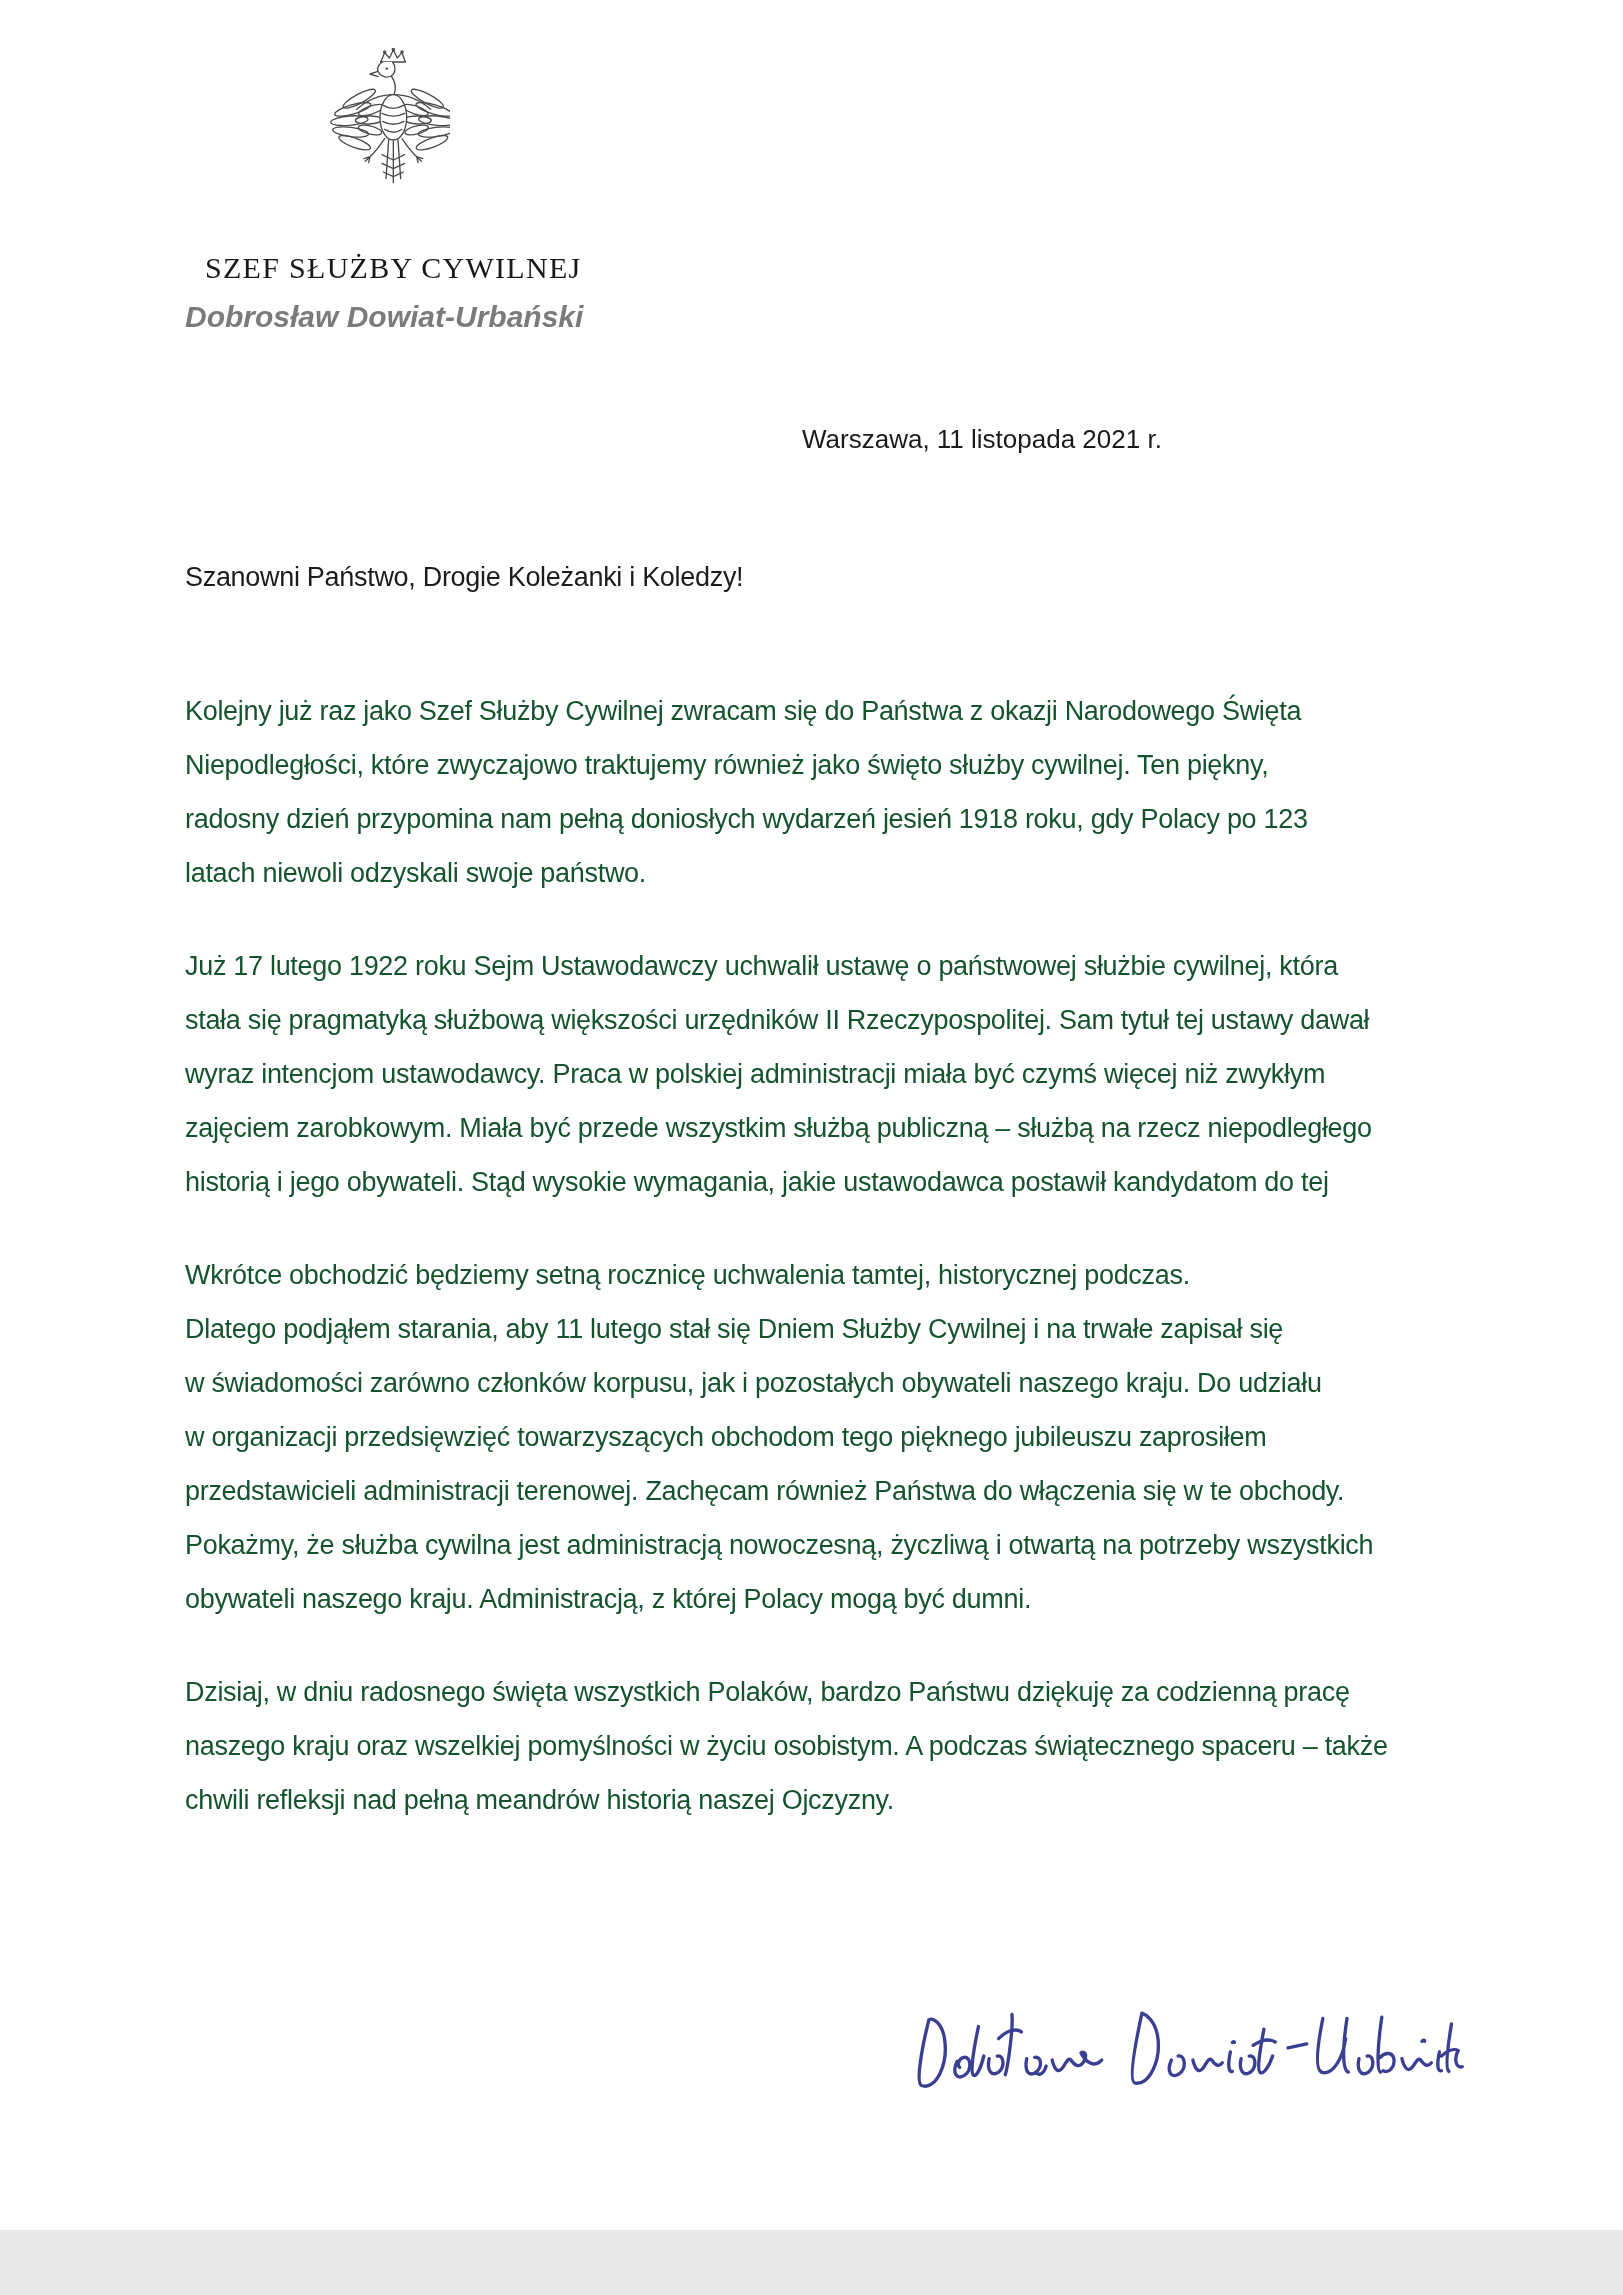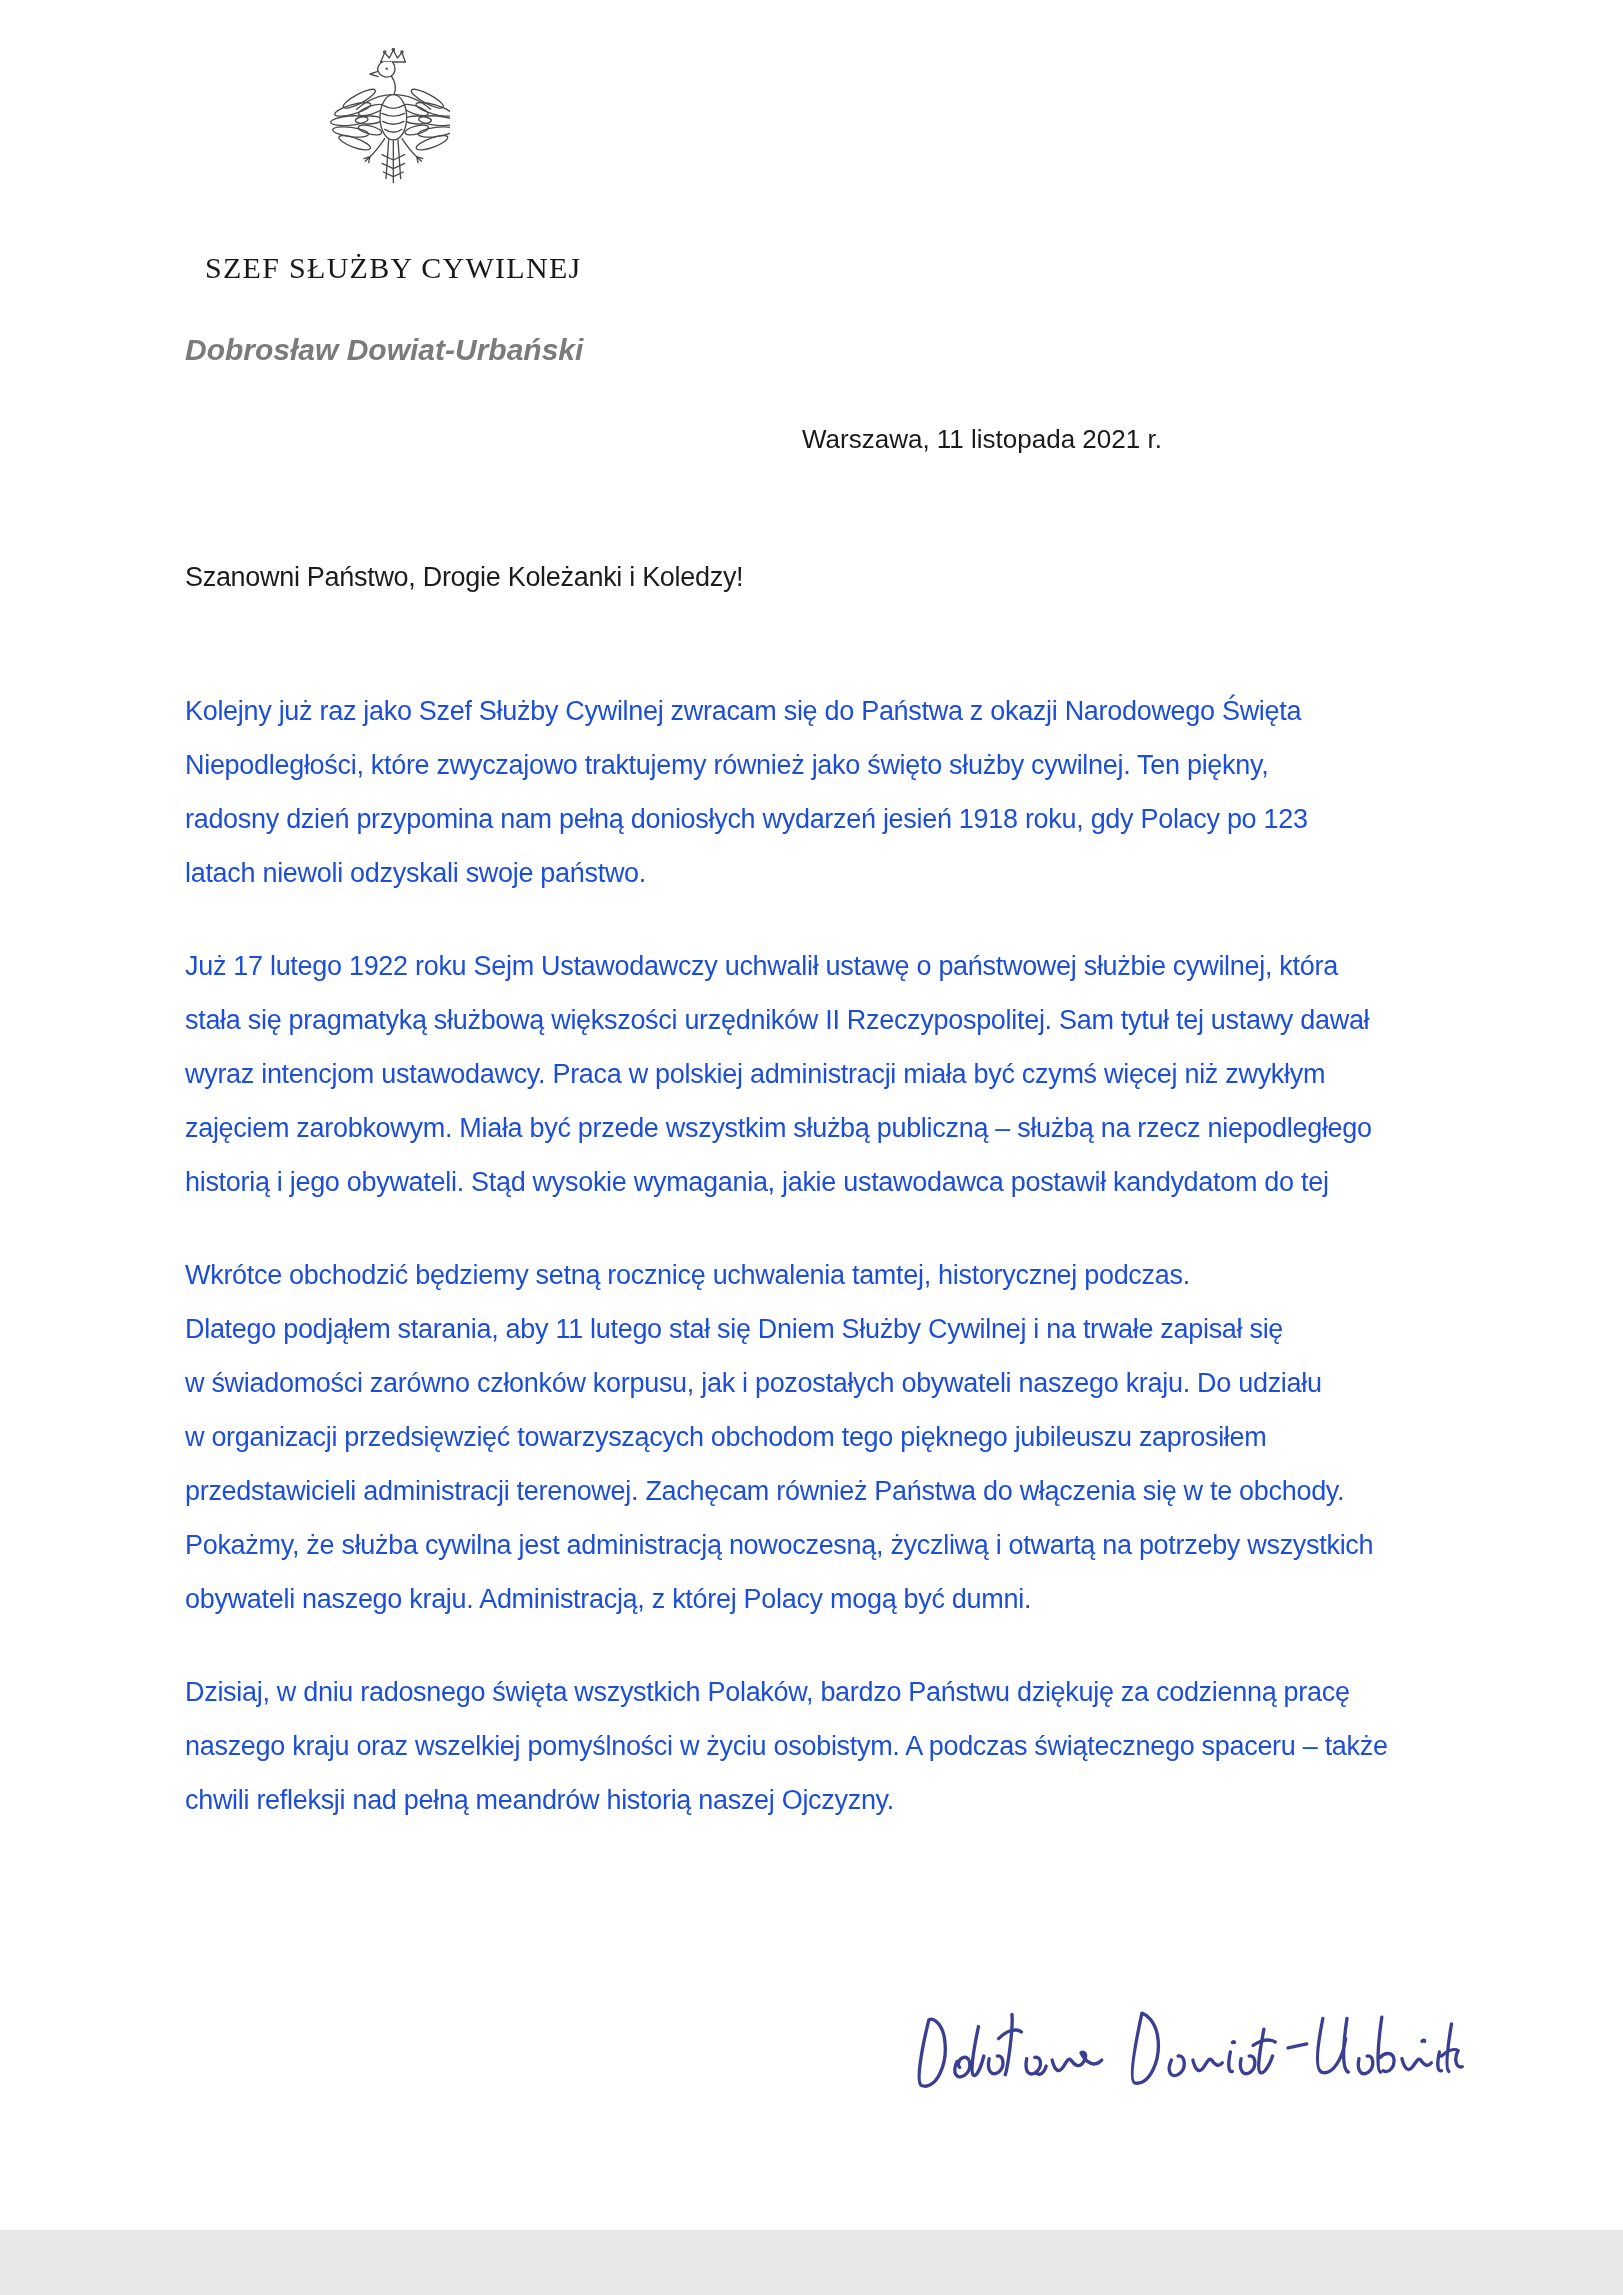--- a/index.html
+++ b/index.html
@@ -13,40 +13,40 @@
   }
   .abs{position:absolute;}
   .emblem{left:330px;top:48px;width:120px;height:140px;}
   .office-title{
     left:205px;top:251px;
     font-family:"Liberation Serif", serif;
     font-size:30px;letter-spacing:1.3px;color:#191919;
     white-space:nowrap;
   }
   .signer-name{
-    left:185px;top:333px;
+    left:185px;top:300px;
     font-size:30px;font-style:italic;font-weight:bold;
     color:#7b7b7b;white-space:nowrap;
   }
   .date-line{
     left:802px;top:424px;width:615px;
     font-size:26px;color:#1a1a1a;
     white-space:nowrap;
   }
   .salutation{
     left:185px;top:562px;
     font-size:27px;letter-spacing:-0.3px;white-space:nowrap;
   }
   .letter-body{
     left:185px;top:684px;width:1308px;
   }
   .para{margin:0 0 39px 0;}
   .para .line{
     font-size:27px;line-height:54px;letter-spacing:-0.3px;
-    white-space:nowrap;color:#1d4ed8;
+    white-space:nowrap;color:#14532d;
   }
   .signature-wrap{left:906px;top:1985px;width:563px;height:144px;}
   svg{display:block;}
 </style>
 </head>
 <body>
 
 <div class="page">
 
   <div class="abs emblem">

